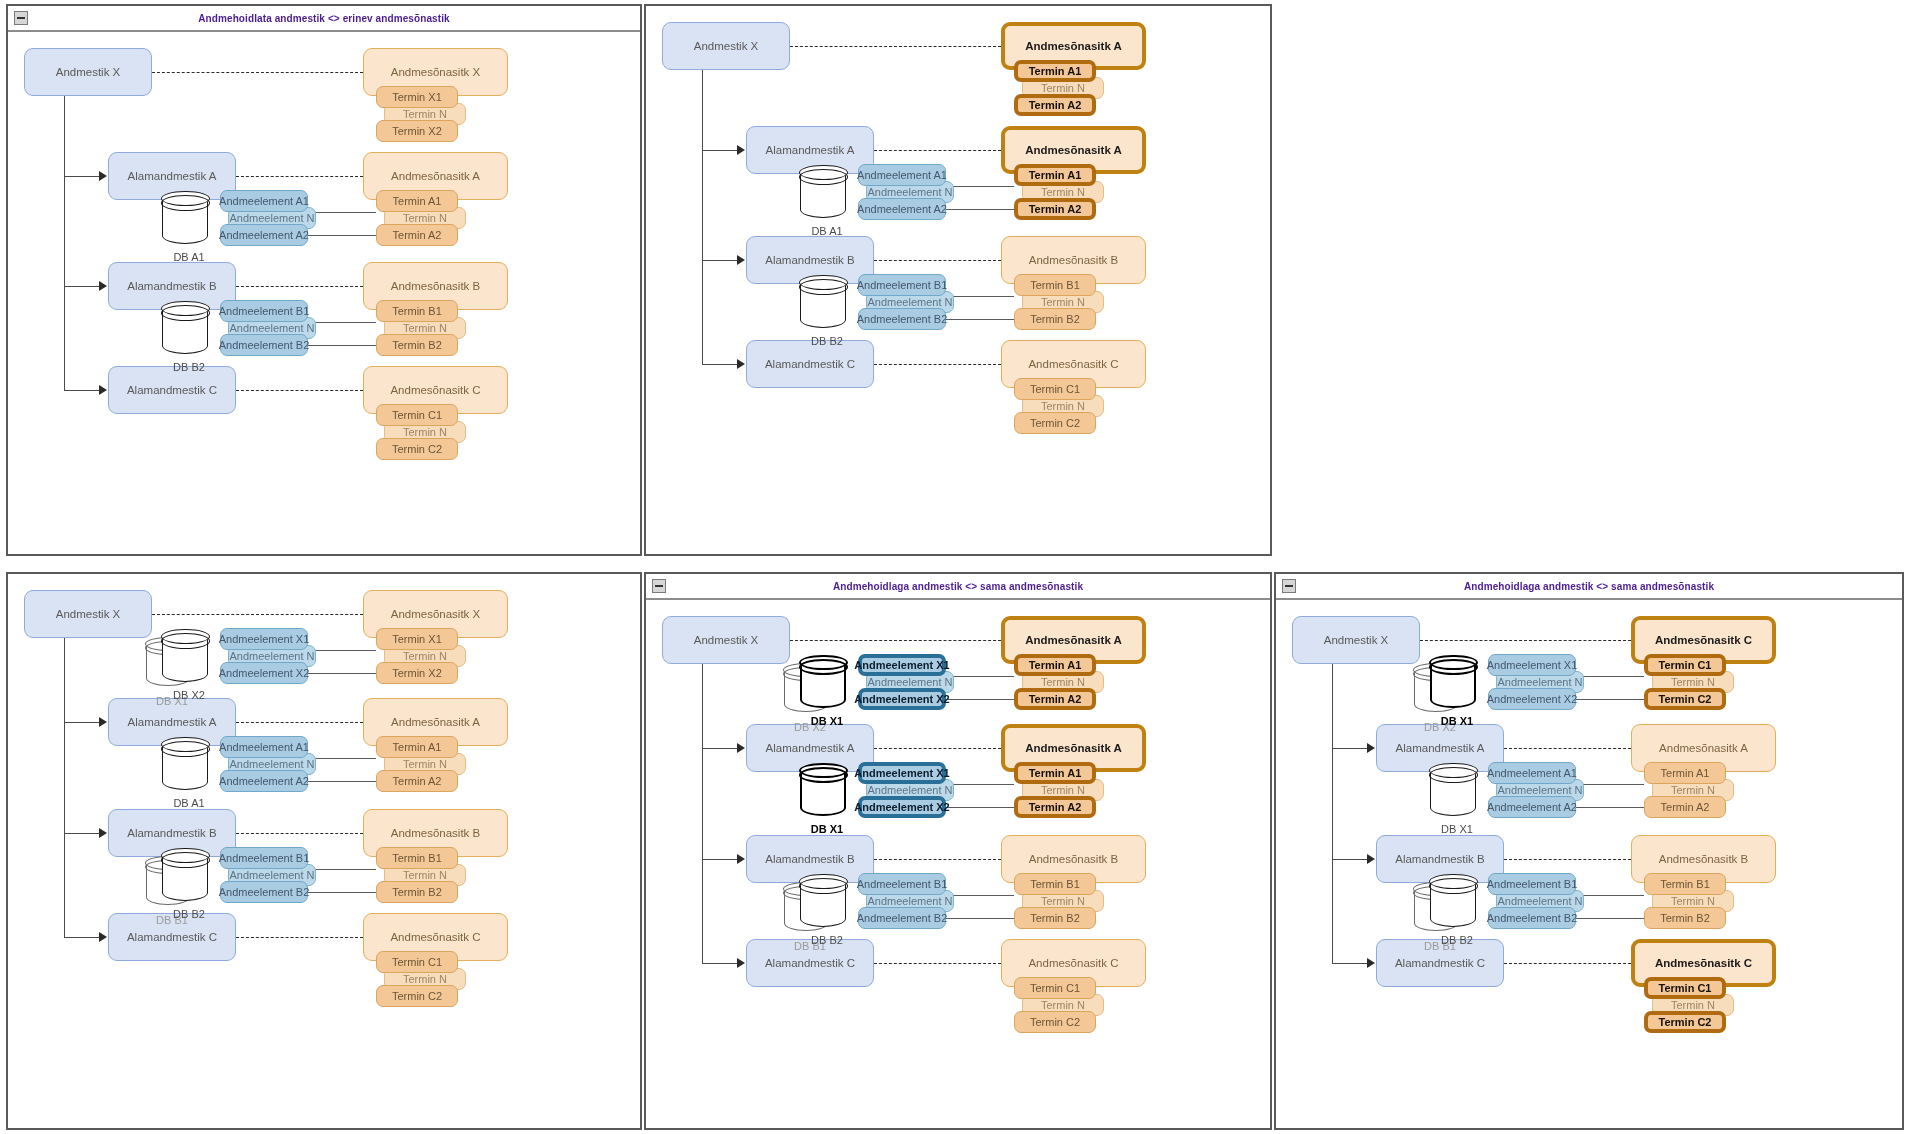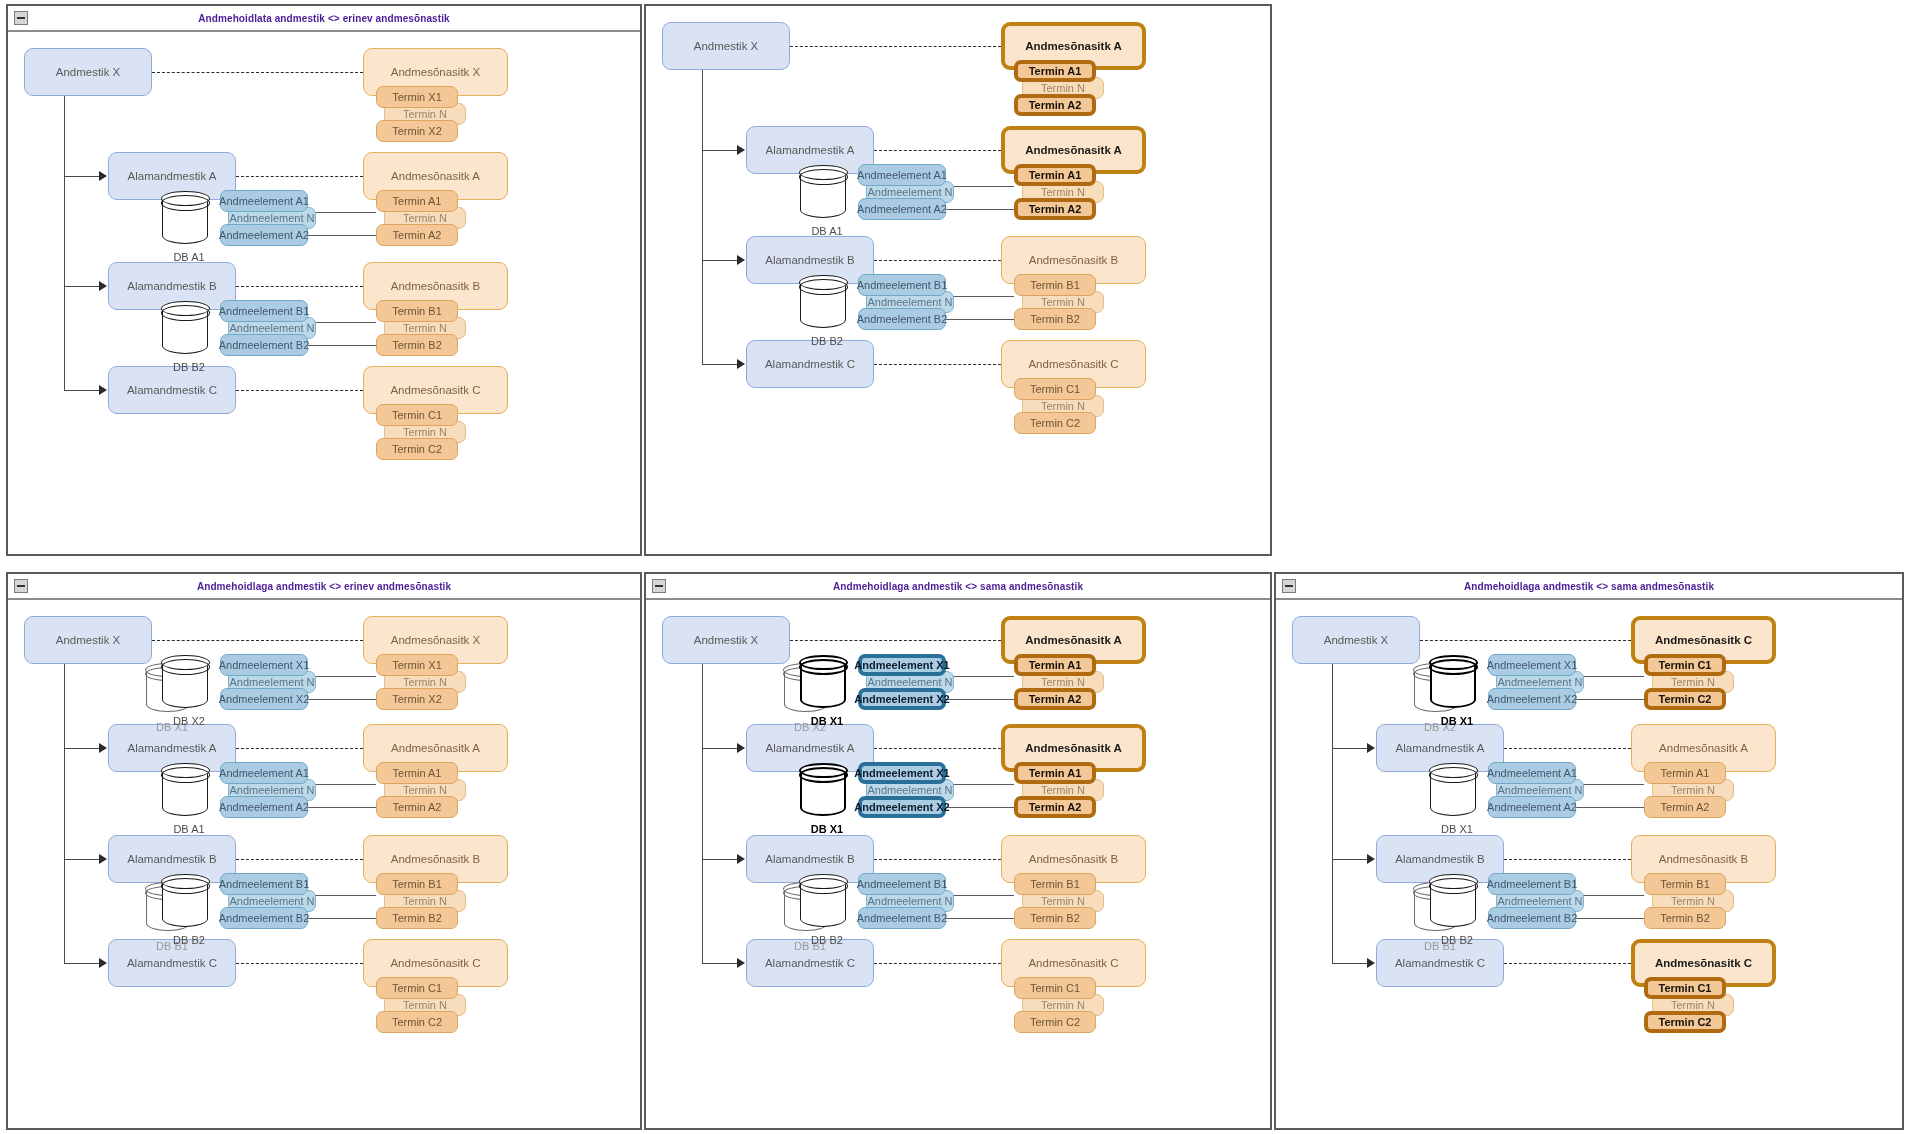--- a/index.html
+++ b/index.html
@@ -252,24 +252,20 @@
         <div class="arrow" style="left:91px;top:353px;"></div>
         <div class="ds-box node" style="left:100px;top:334px;width:128px;height:48px;z-index:2;">Alamandmestik C</div>
         <div class="h-dash" style="left:228px;top:358px;width:127px;"></div>
         <div class="voc-box node" style="left:355px;top:334px;width:145px;height:48px;z-index:2;">Andmesõnasitk C</div>
         <div class="term-box node faint" style="left:376px;top:389px;width:82px;height:22px;z-index:5;">Termin N</div>
         <div class="term-box node" style="left:368px;top:372px;width:82px;height:22px;z-index:6;">Termin C1</div>
         <div class="term-box node" style="left:368px;top:406px;width:82px;height:22px;z-index:6;">Termin C2</div>
       </div>
     </div>
     <div class="panel" style="left:6px;top:572px;width:636px;height:558px;">
-      <div class="panel-titlebar">
-        <div class="collapse-icon"></div>
-        <div class="panel-title">Andmehoidlaga andmestik &lt;&gt; erinev andmesõnastik</div>
-      </div>
       <div class="panel-body">
         <div class="v-line" style="left:56px;top:64px;height:299px;"></div>
         <div class="ds-box node" style="left:16px;top:16px;width:128px;height:48px;z-index:2;">Andmestik X</div>
         <div class="h-dash" style="left:144px;top:40px;width:211px;"></div>
         <div class="voc-box node" style="left:355px;top:16px;width:145px;height:48px;z-index:2;">Andmesõnasitk X</div>
         <div class="db ghost" style="left:138px;top:64px;width:44px;height:48px;z-index:3;">
           <div class="cyl"></div>
           <div class="lid"></div>
           <div class="lid2"></div>
           <div class="db-label">DB X1</div>

